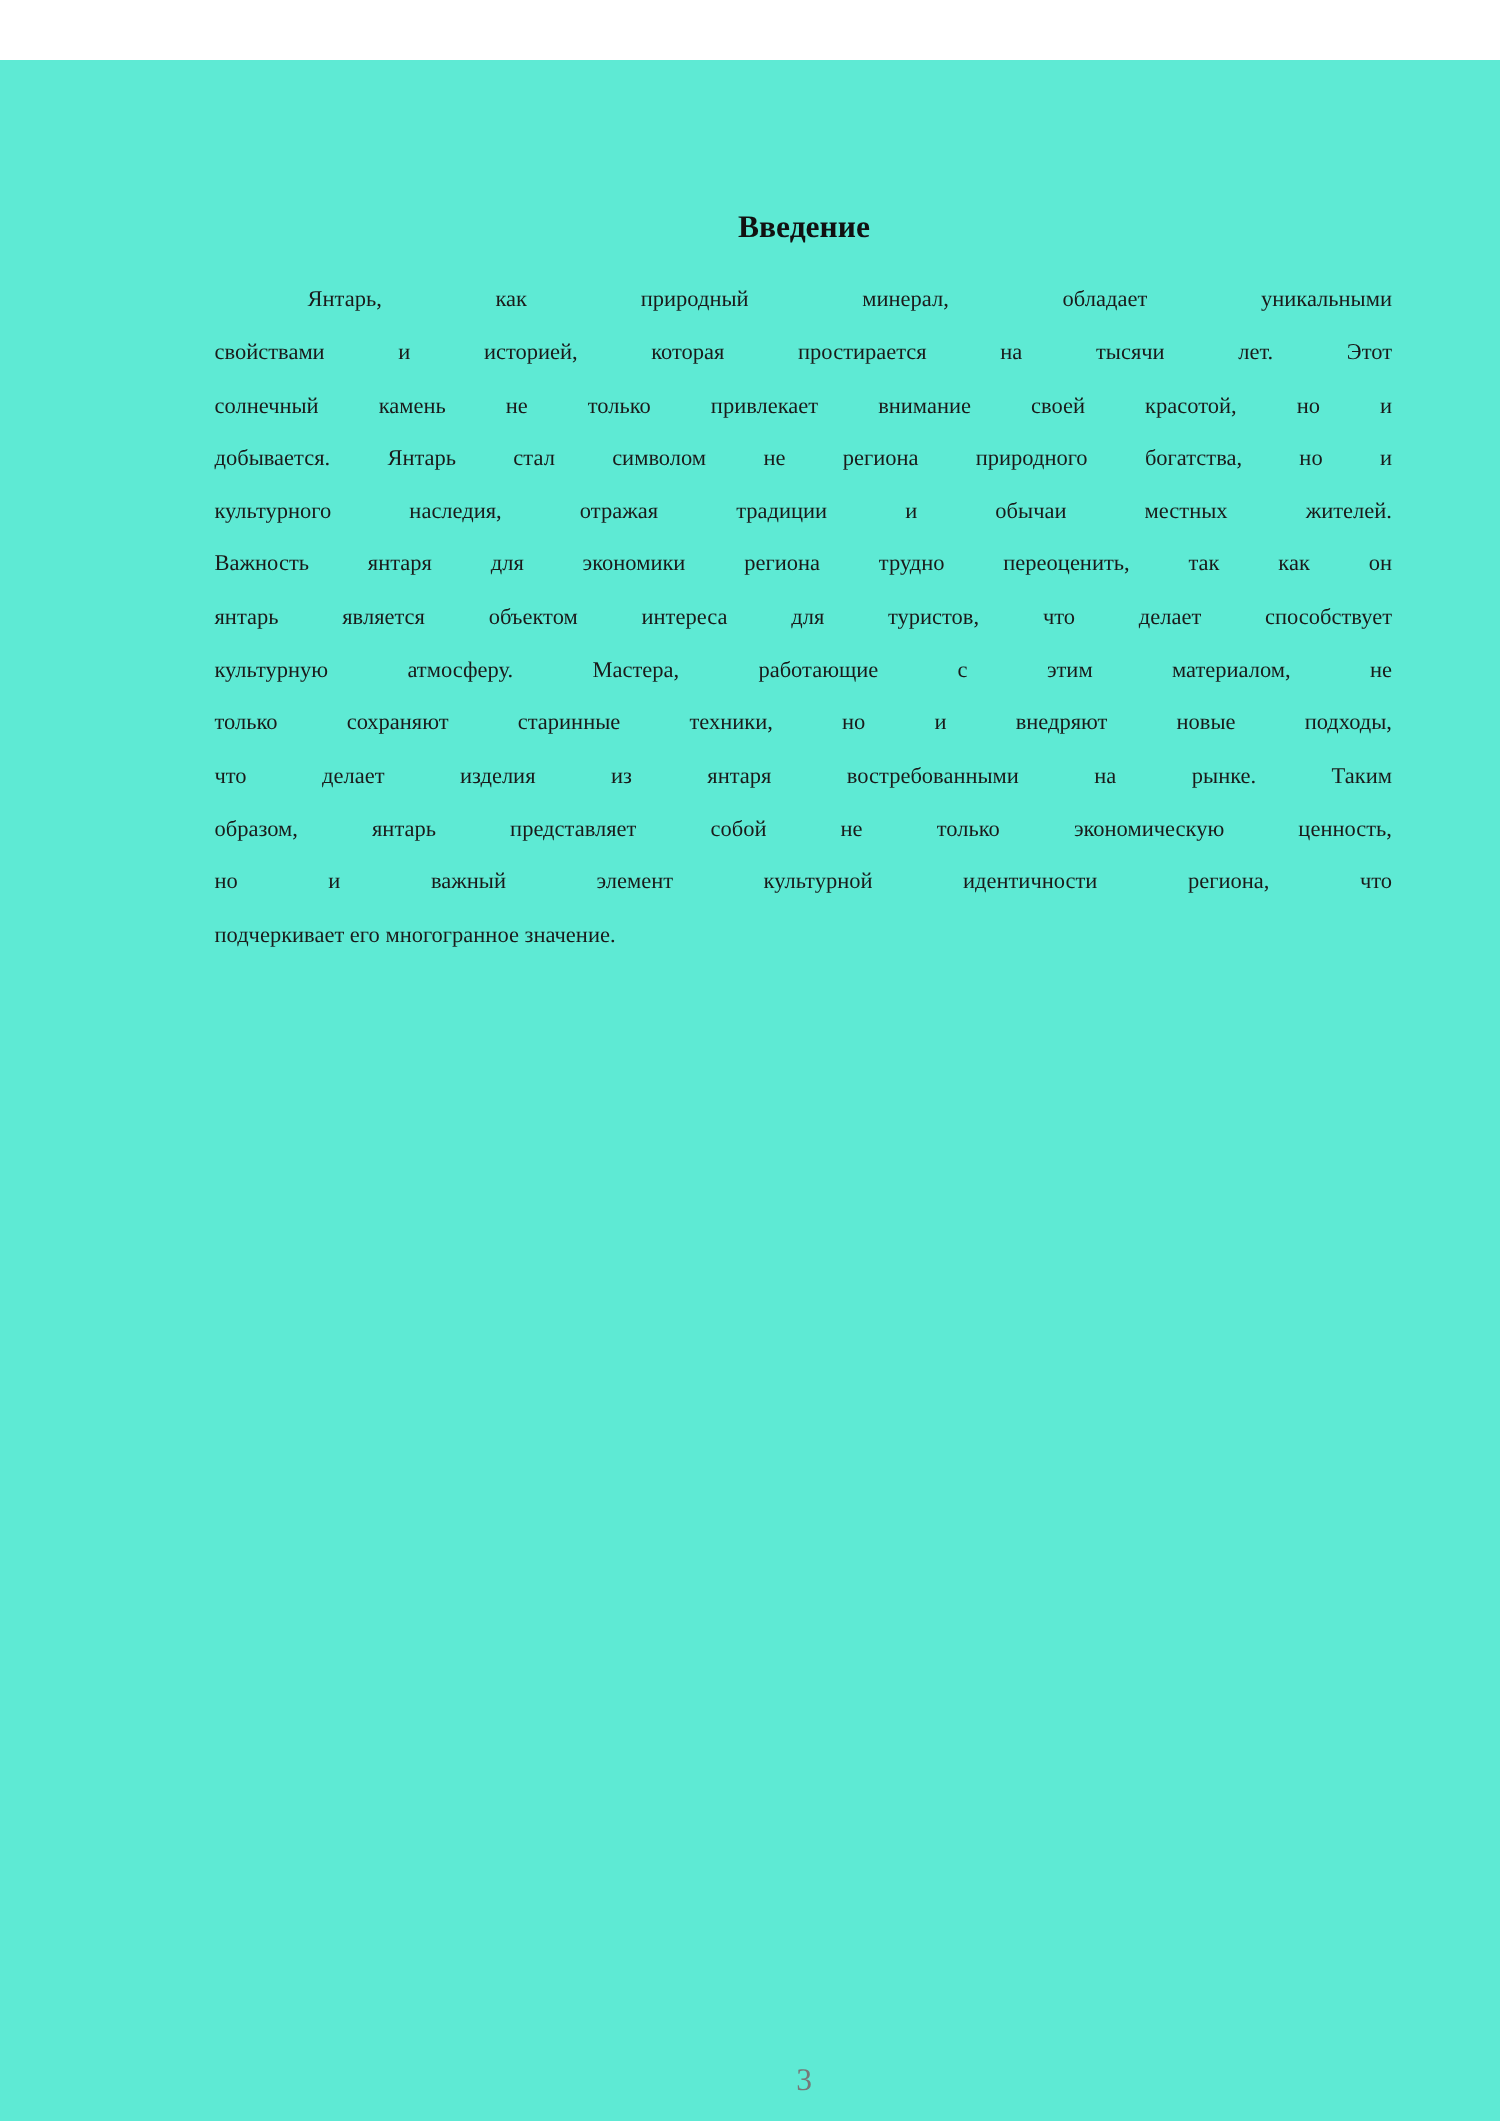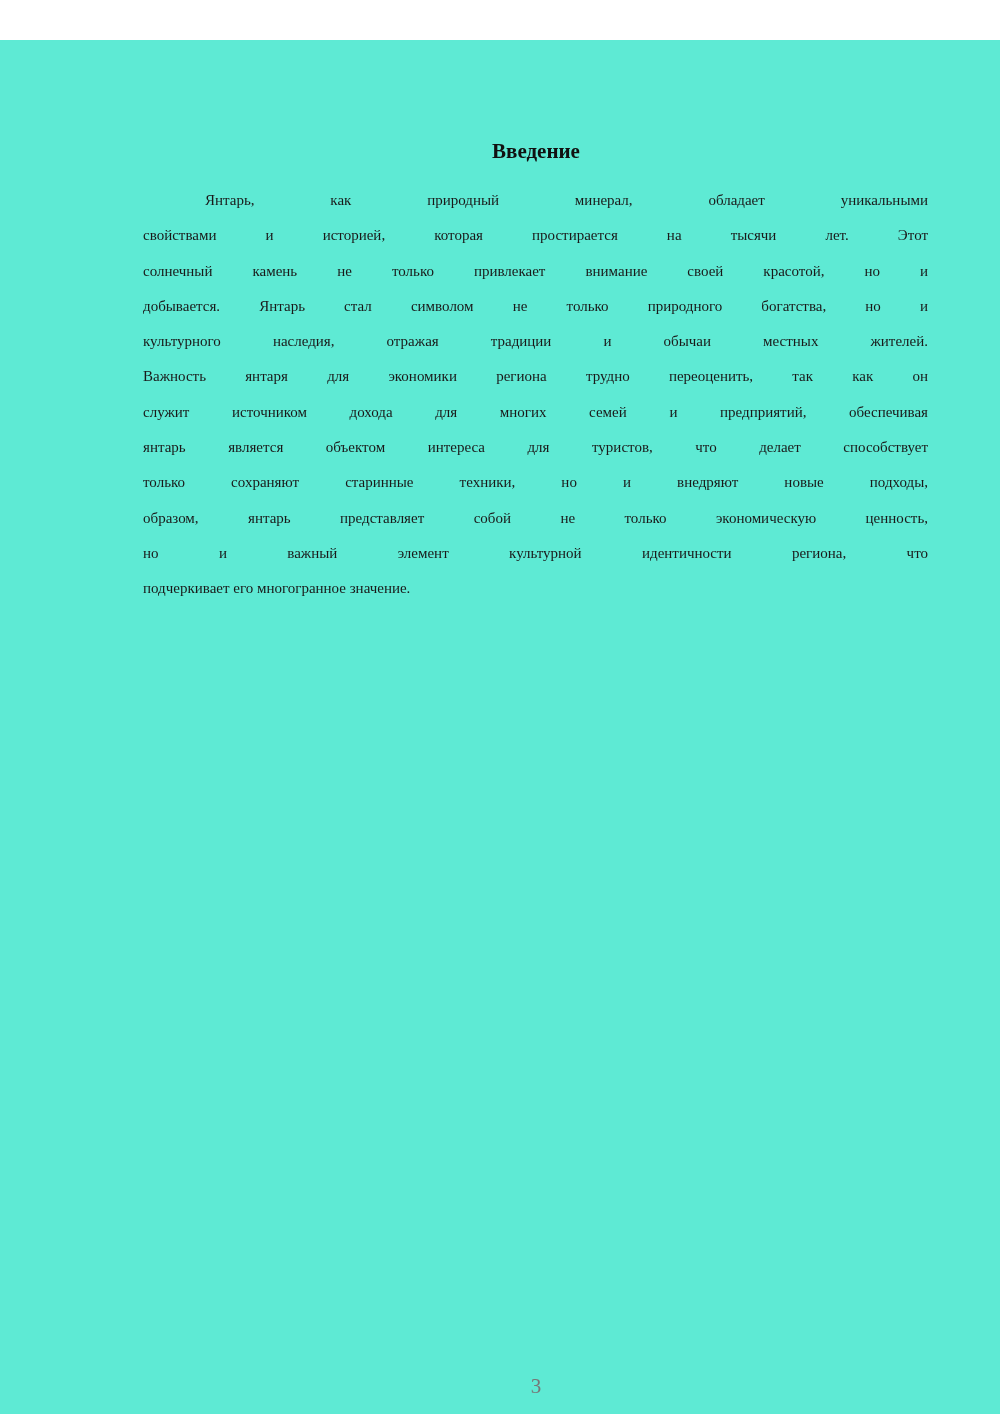--- a/index.html
+++ b/index.html
@@ -87,36 +87,39 @@
     <div class="line indent">
         <span class="line-inner">Янтарь, как природный минерал, обладает уникальными</span>
       </div>
     <div class="line">
         <span class="line-inner">свойствами и историей, которая простирается на тысячи лет. Этот</span>
       </div>
     <div class="line">
         <span class="line-inner">солнечный камень не только привлекает внимание своей красотой, но и</span>
       </div>
     <div class="line">
-        <span class="line-inner">добывается. Янтарь стал символом не только природного богатства, но и</span>
+        <span class="line-inner">добывается. Янтарь стал символом не региона природного богатства, но и</span>
       </div>
     <div class="line">
         <span class="line-inner">культурного наследия, отражая традиции и обычаи местных жителей.</span>
       </div>
     <div class="line">
         <span class="line-inner">Важность янтаря для экономики региона трудно переоценить, так как он</span>
       </div>
     <div class="line">
-        <span class="line-inner">служит источником дохода для многих семей и предприятий, обеспечивая</span>
-      </div>
-    <div class="line">
         <span class="line-inner">янтарь является объектом интереса для туристов, что делает способствует</span>
       </div>
     <div class="line">
+        <span class="line-inner">культурную атмосферу. Мастера, работающие с этим материалом, не</span>
+      </div>
+    <div class="line">
         <span class="line-inner">только сохраняют старинные техники, но и внедряют новые подходы,</span>
+      </div>
+    <div class="line">
+        <span class="line-inner">что делает изделия из янтаря востребованными на рынке. Таким</span>
       </div>
     <div class="line">
         <span class="line-inner">образом, янтарь представляет собой не только экономическую ценность,</span>
       </div>
     <div class="line">
         <span class="line-inner">но и важный элемент культурной идентичности региона, что</span>
       </div>
     <div class="line last">
         <span class="line-inner">подчеркивает его многогранное значение.</span>
       </div>

